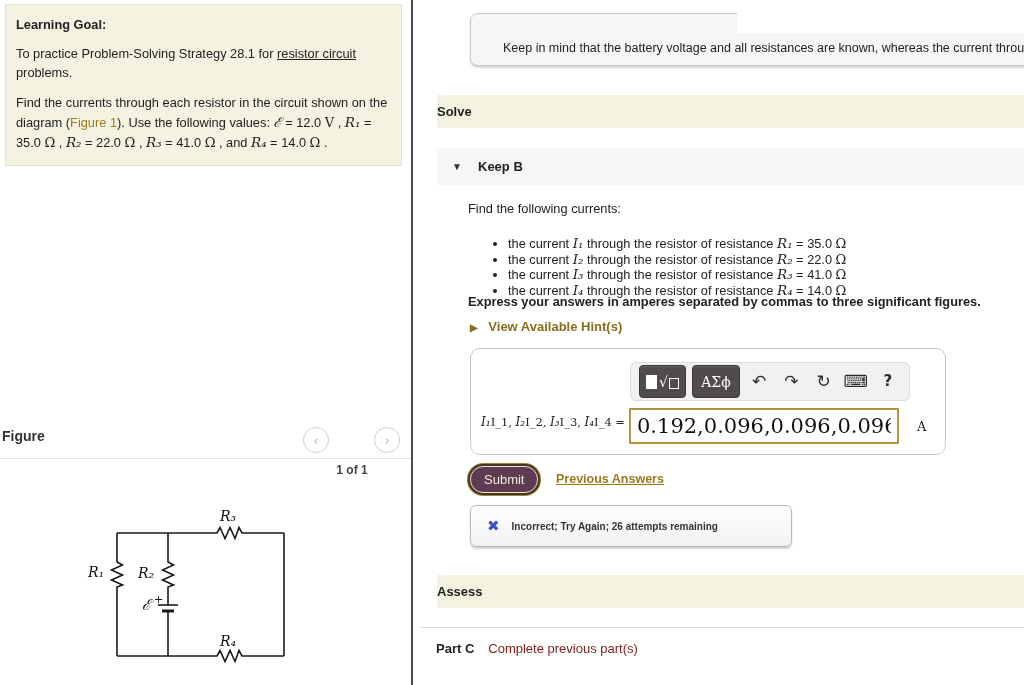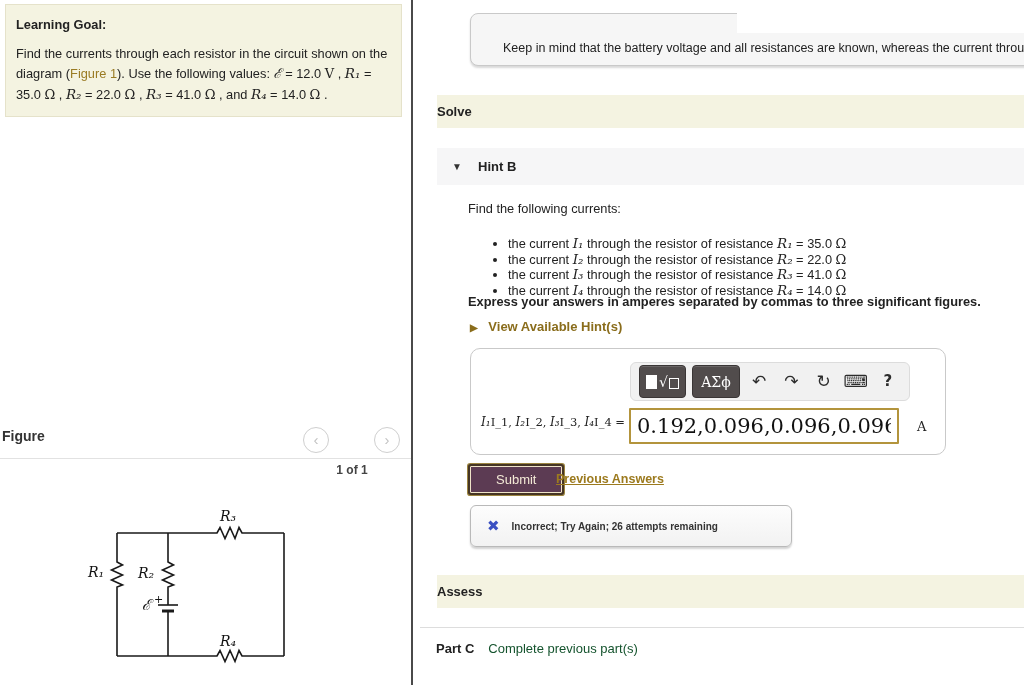--- a/index.html
+++ b/index.html
@@ -105,23 +105,23 @@
   .ans-label .m2{font-size:11.5px;}
   .ans-input{
     position:absolute;left:158px;top:59px;width:270px;height:36px;box-sizing:border-box;
     border:2px solid #b3943c;border-radius:1px;background:#fff;
     font-family:"DejaVu Serif","Liberation Serif",serif;font-size:21px;color:#111;
     padding:16px 6px;outline:none;
   }
   .ans-unit{position:absolute;left:446px;top:70px;font-family:"DejaVu Serif",serif;font-size:13px;}
 
   .submit-btn{
-    left:470px;top:466px;height:27px;padding:0 25px;
+    left:470px;top:466px;height:27px;padding:0 13px;
     background:#5c3b53;color:#f3e9d6;font-size:13px;font-family:"Liberation Sans",sans-serif;
-    border:1px solid #efe3c8;border-radius:1px;
+    border:1px solid #efe3c8;border-radius:13px;
     box-shadow:0 0 0 2px #453524,0 0 0 3px #9b8440;
     cursor:pointer;
   }
   .prev-answers{
     left:556px;top:472px;font-size:12.5px;font-weight:bold;color:#9c7a1e;
     text-decoration:underline;cursor:pointer;
   }
 
   .feedback{
     left:470px;top:505px;width:322px;height:42px;box-sizing:border-box;
@@ -129,31 +129,32 @@
     border:1px solid #b9b9b9;border-radius:6px;
     box-shadow:0 2px 2px rgba(0,0,0,.18);
     display:flex;align-items:center;gap:12px;padding-left:16px;
   }
   .fb-x{color:#3a50c2;font-size:15px;font-weight:bold;font-family:"DejaVu Sans",sans-serif;}
   .fb-text{font-size:10px;font-weight:bold;color:#333;}
 
   .hr-right{left:420px;top:627px;width:604px;border-top:1px solid #ddd;height:0;}
   .partc-row{left:436px;top:641px;display:flex;align-items:baseline;font-size:13px;}
   .partc-title{font-weight:bold;margin-right:14px;}
-  .partc-status{color:#14532d;}
+  .partc-status{color:#7f1d1d;}
 
   .circuit{left:60px;top:495px;}
   .circuit text{font-family:"DejaVu Serif","Liberation Serif",serif;font-style:italic;font-size:14px;fill:#111;}
   .circuit .emf{font-size:15px;}
 </style>
 </head>
 <body>
 
 <div class="abs lg-panel">
   <p class="lg-heading">Learning Goal:</p>
+  <p class="lg-para"><span class="m0">To practice Problem-Solving Strategy 28.1 for </span><span class="m3">resistor circuit</span><span class="m0"> problems.</span></p>
   <p class="lg-para"><span class="m0">Find the currents through each resistor in the circuit shown on the diagram (</span><span class="m4">Figure 1</span><span class="m0">). Use the following values: </span><span class="m1">ℰ</span><span class="m0"> = 12.0 </span><span class="m2">V</span><span class="m0"> , </span><span class="m1">R₁</span><span class="m0"> = 35.0 </span><span class="m2">Ω</span><span class="m0"> , </span><span class="m1">R₂</span><span class="m0"> = 22.0 </span><span class="m2">Ω</span><span class="m0"> , </span><span class="m1">R₃</span><span class="m0"> = 41.0 </span><span class="m2">Ω</span><span class="m0"> , and </span><span class="m1">R₄</span><span class="m0"> = 14.0 </span><span class="m2">Ω</span><span class="m0"> .</span></p>
 </div>
 
 <div class="abs fig-title">Figure</div>
 <div class="abs fig-nav-btn" style="left:303px;top:427px;">
   <span>‹</span>
 </div>
 <div class="abs fig-nav-label">1 of 1</div>
 <div class="abs fig-nav-btn" style="left:374px;top:427px;">
   <span>›</span>
@@ -190,21 +191,21 @@
   <span>Keep in mind that the battery voltage and all resistances are known, whereas the current through</span>
 </div>
 <div class="abs hint-cover"></div>
 
 <div class="abs sect-bar solve-bar">
   <span>Solve</span>
 </div>
 
 <div class="abs partb-bar">
   <span class="partb-caret">▼</span>
-  <span class="partb-title">Hint B</span>
+  <span class="partb-title">Keep B</span>
 </div>
 
 <div class="abs prompt">Find the following currents:</div>
 
 <ul class="abs bullets">
     <li><span class="m0">the current </span><span class="m1">I₁</span><span class="m0"> through the resistor of resistance </span><span class="m1">R₁</span><span class="m0"> = 35.0 </span><span class="m2">Ω</span></li>
     <li><span class="m0">the current </span><span class="m1">I₂</span><span class="m0"> through the resistor of resistance </span><span class="m1">R₂</span><span class="m0"> = 22.0 </span><span class="m2">Ω</span></li>
     <li><span class="m0">the current </span><span class="m1">I₃</span><span class="m0"> through the resistor of resistance </span><span class="m1">R₃</span><span class="m0"> = 41.0 </span><span class="m2">Ω</span></li>
     <li><span class="m0">the current </span><span class="m1">I₄</span><span class="m0"> through the resistor of resistance </span><span class="m1">R₄</span><span class="m0"> = 14.0 </span><span class="m2">Ω</span></li>
   </ul>

